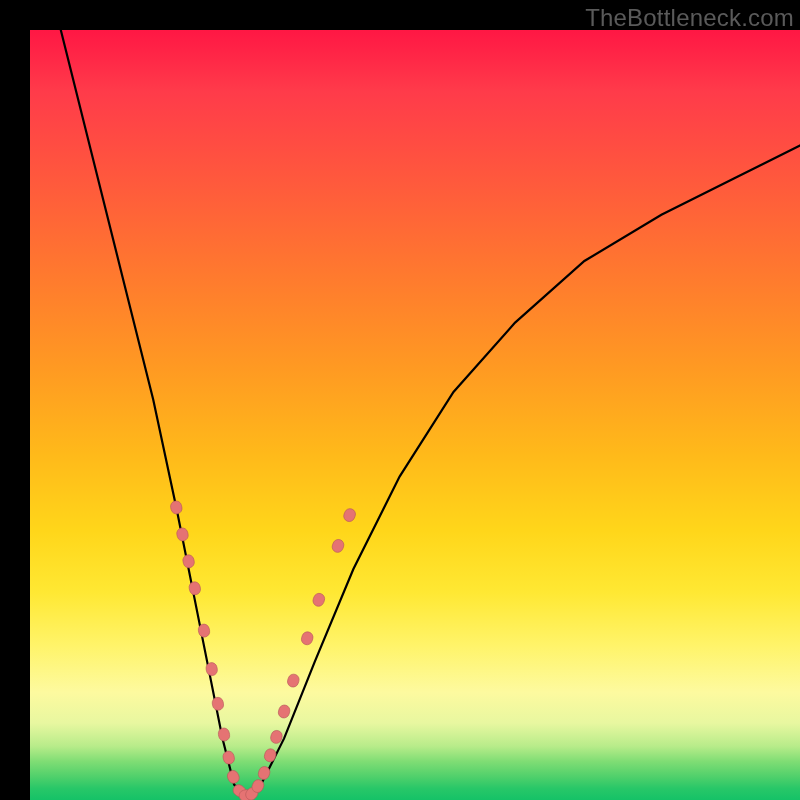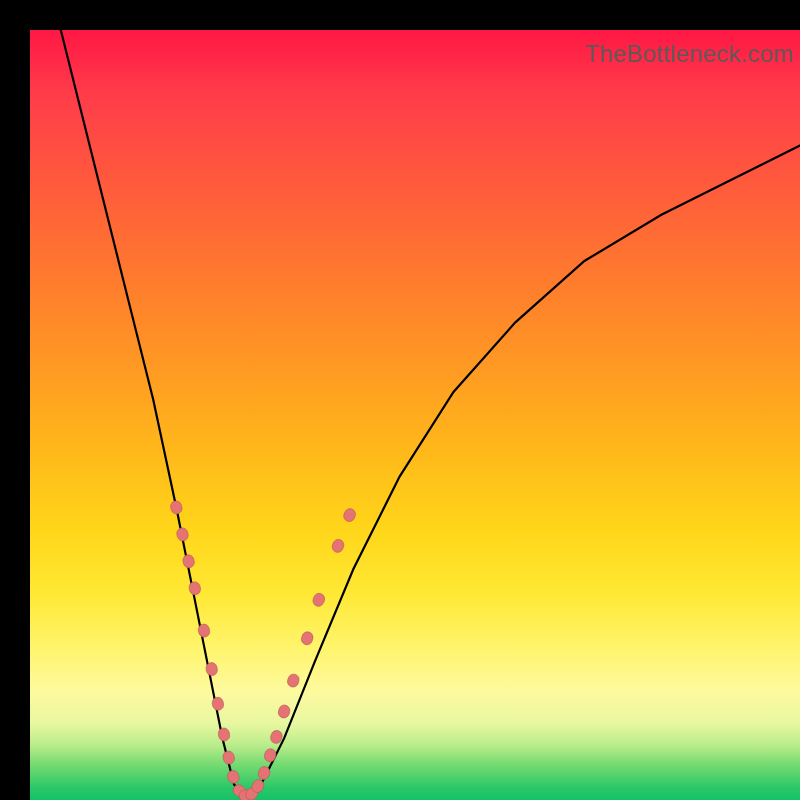--- a/index.html
+++ b/index.html
@@ -46,21 +46,20 @@
   }
   .watermark {
     position: absolute;
     top: 4px;
     right: 6px;
     font-size: 24px;
     font-weight: 500;
     color: #5a5a5a;
     letter-spacing: 0.2px;
     user-select: none;
-    margin-top: 36px;
   }
   svg.curve {
     position: absolute;
     left: 0;
     top: 0;
     width: 770px;
     height: 770px;
     overflow: visible;
   }
 </style>

